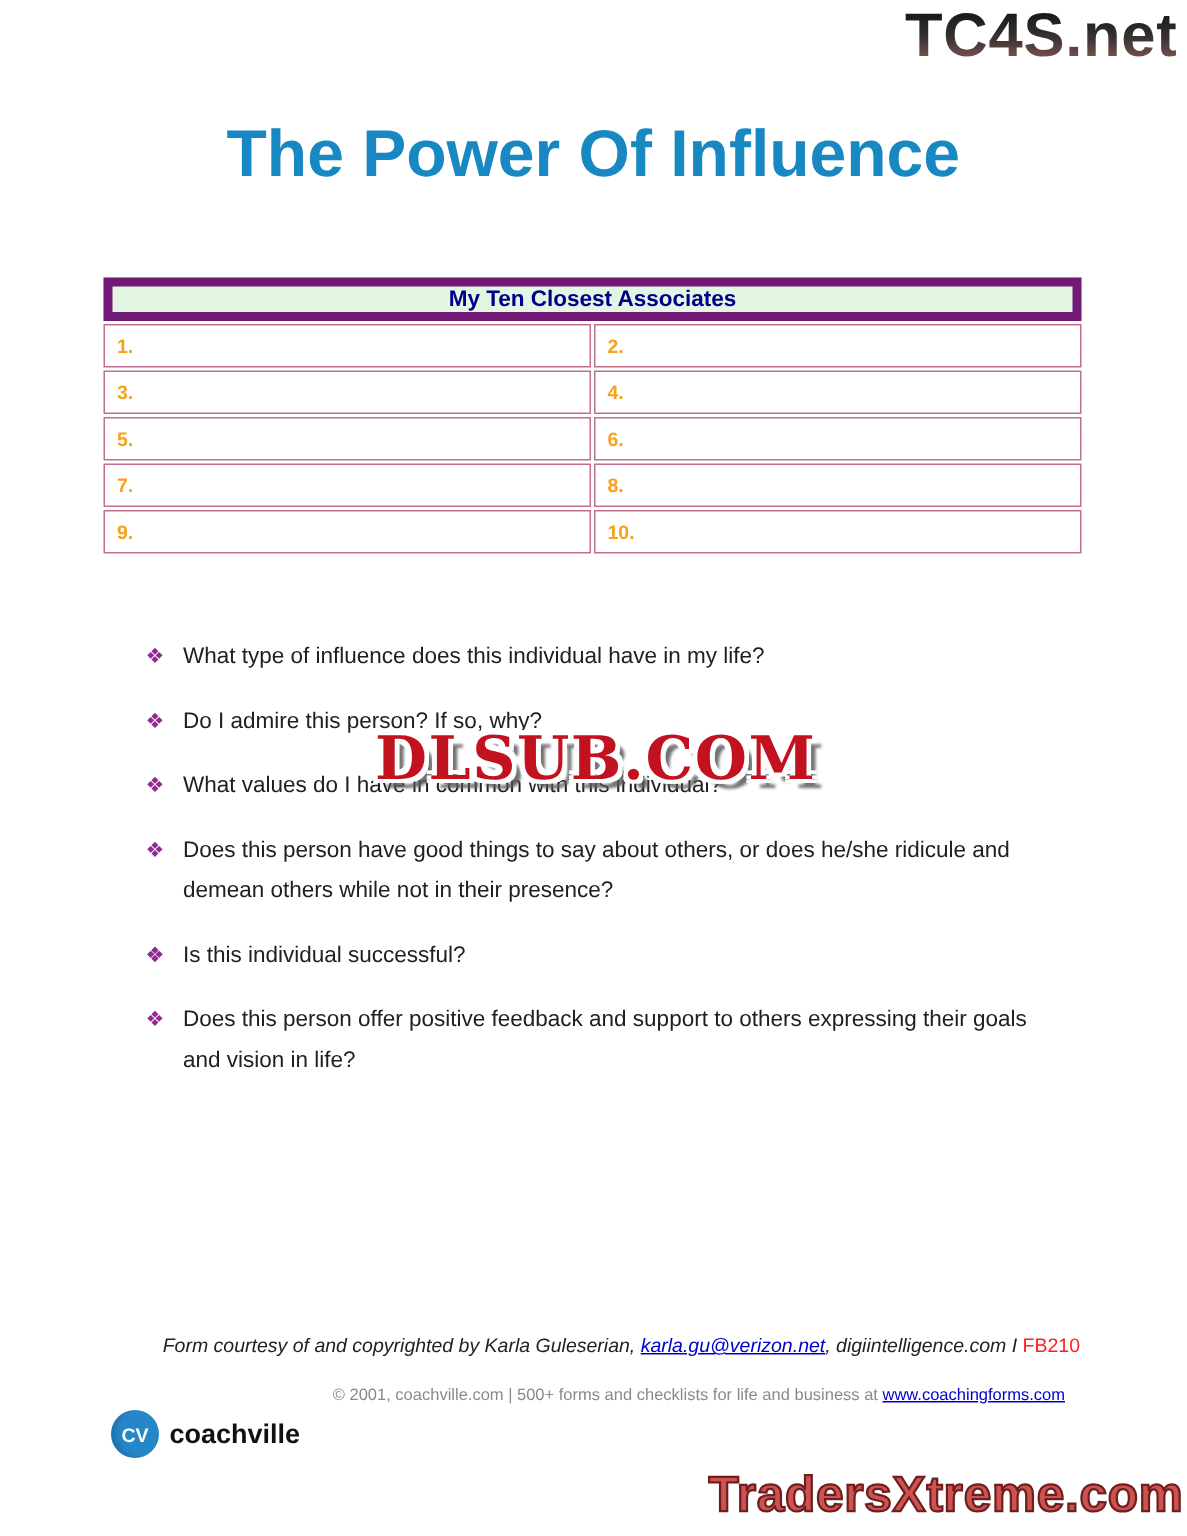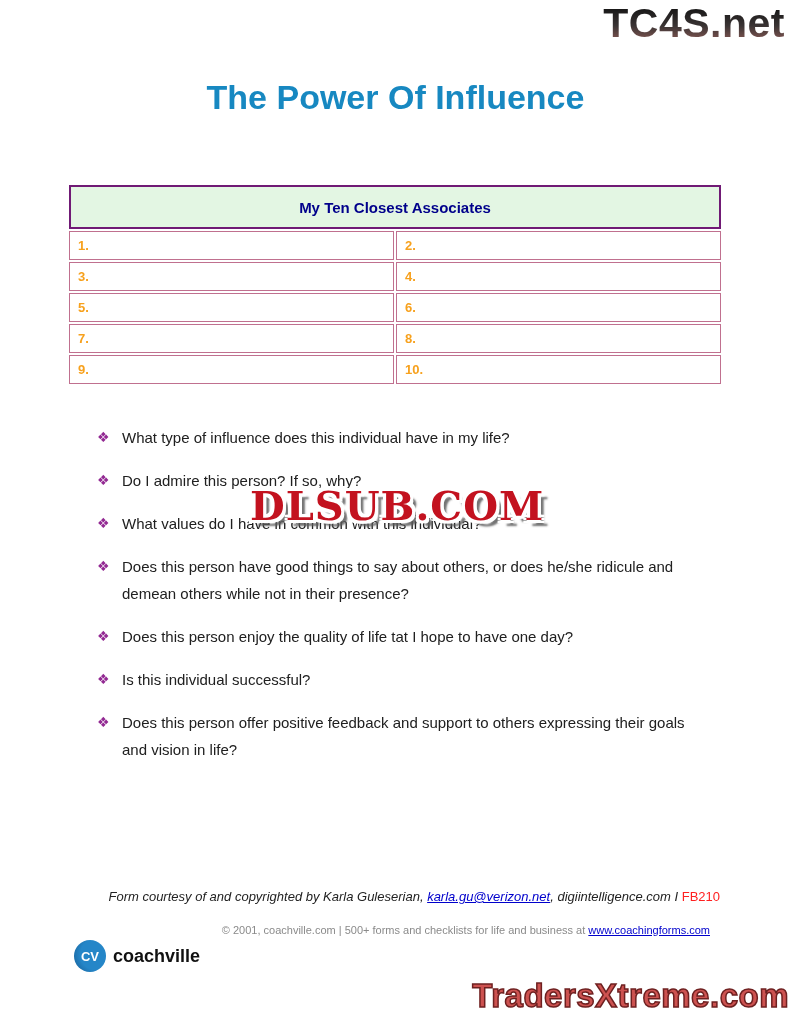--- a/index.html
+++ b/index.html
@@ -28,21 +28,21 @@
     font-family: "Liberation Sans", sans-serif;
   }
 
   
   .title {
     position: absolute;
     top: 78px;
     left: 0;
     width: 100%;
     text-align: center;
-    font-size: 34px;
+    font-size: 44px;
     font-weight: bold;
     color: #1788c1;
   }
   .subtitle {
     position: absolute;
     top: 134px;
     left: 75px;
     font-size: 13.5px;
     color: #9b9b9b;
   }
@@ -54,23 +54,23 @@
     left: 67px;
     width: 656px;
   }
   table.assoc {
     width: 100%;
     border-collapse: separate;
     border-spacing: 2px;
     table-layout: fixed;
   }
   table.assoc th {
-    height: 44px;
+    height: 26px;
     background: #e3f6e3;
-    border: 2px solid #701a75;
+    border: 6px solid #701a75;
     color: #00008b;
     font-size: 15px;
     font-weight: bold;
     text-align: center;
     vertical-align: middle;
   }
   table.assoc td {
     height: 29px;
     border: 1px solid #c0708f;
     background: #ffffff;
@@ -254,21 +254,20 @@
     <li>
       <span class="bullet">❖</span>
       <span>What values do I have in common with this individual?</span>
     </li>
     <li>
       <span class="bullet">❖</span>
       <span>Does this person have good things to say about others, or does he/she ridicule and demean others while not in their presence?</span>
     </li>
     <li>
       <span class="bullet">❖</span>
-      <span>Does this person enjoy the quality of life tat I hope to have one day?</span>
     </li>
     <li>
       <span class="bullet">❖</span>
       <span>Is this individual successful?</span>
     </li>
     <li>
       <span class="bullet">❖</span>
       <span>Does this person offer positive feedback and support to others expressing their goals and vision in life?</span>
     </li>
   </ul>

